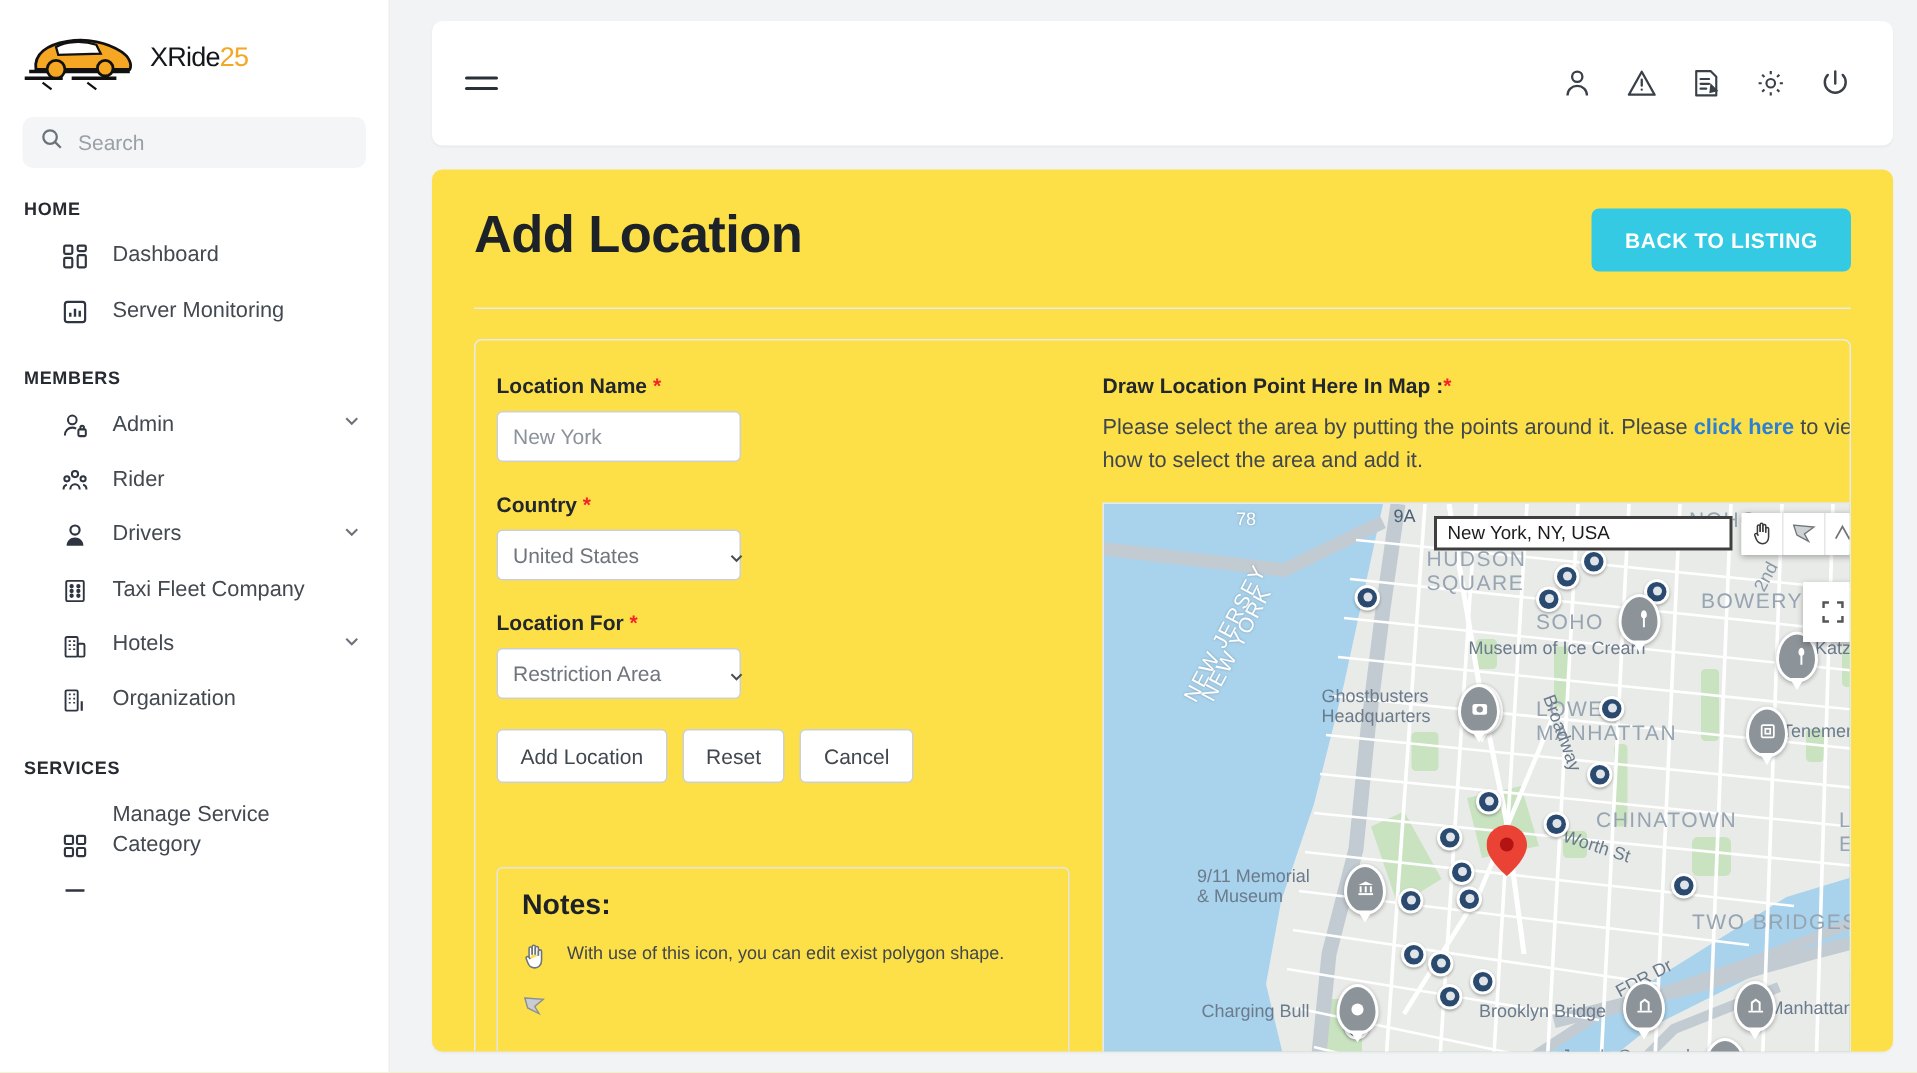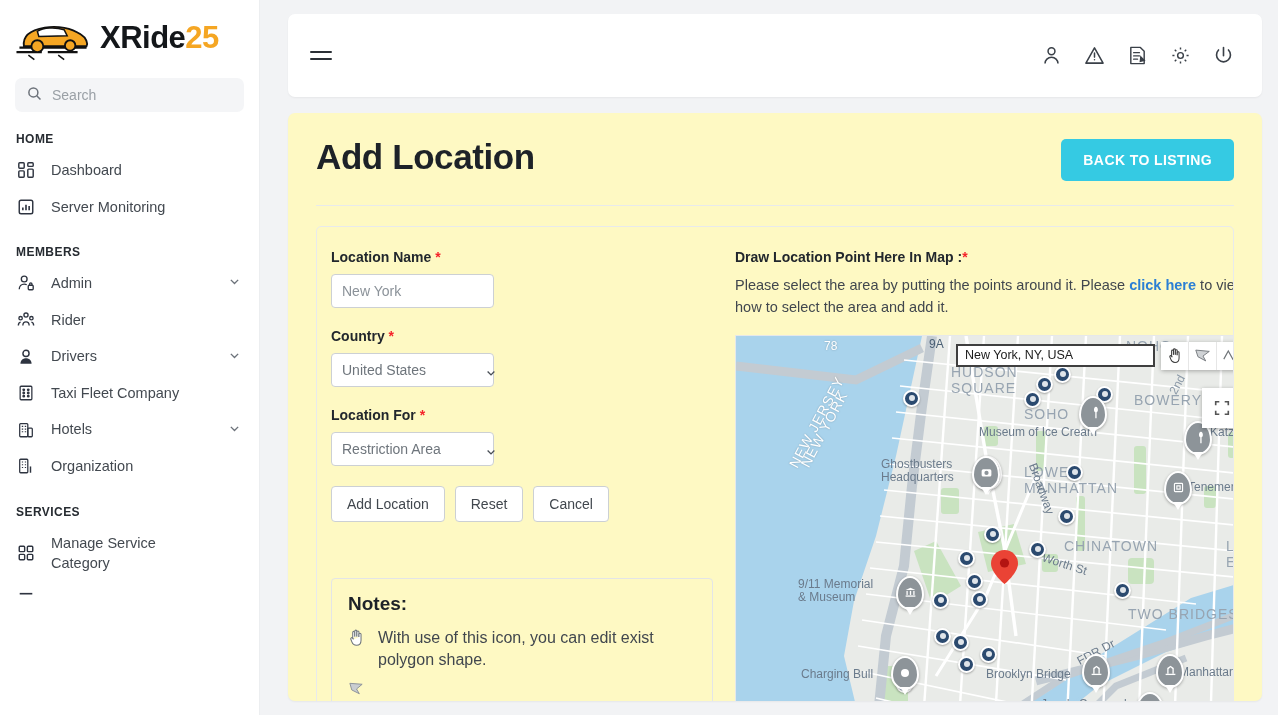--- a/index.html
+++ b/index.html
@@ -17,21 +17,21 @@
     width: 260px; height: 715px;
     background: #ffffff;
     border-right: 1px solid #eceef0;
     padding: 0 0 0 0;
     overflow: hidden;
     position: relative;
     flex: 0 0 260px;
   }
   .brand { display: flex; align-items: center; gap: 6px; padding: 14px 0 10px 12px; height: 72px; }
   .brand-logo { width: 82px; height: 52px; position: relative; flex: 0 0 82px; }
-  .brand-text { font-size: 31px; font-weight: bold; letter-spacing: -0.5px; color: #14171a; }
+  .brand-text { font-size: 18px; font-weight: normal; letter-spacing: -0.5px; color: #14171a; }
   .brand-text .accent { color: #f5a623; }
 
   .search-wrap { margin: 6px 15px 0 15px; }
   .search-box {
     display: flex; align-items: center; gap: 10px;
     background: #f4f5f7; border-radius: 7px;
     height: 34px; padding: 0 12px;
     border: none;
   }
   .search-box input {
@@ -39,22 +39,22 @@
     font-size: 14px; font-family: "Liberation Sans", sans-serif;
     color: #51565c; width: 100%;
   }
   .search-box input::placeholder { color: #9aa0a6; }
 
   .nav-section {
     font-size: 12px; font-weight: bold; letter-spacing: .45px;
     color: #262b31; padding: 20px 0 6px 16px; text-transform: uppercase;
   }
   .nav-item {
-    display: flex; align-items: center;
-    padding: 8px 16px 8px 16px;
+    display: flex; align-items: flex-end;
+    padding: 8px 16px 8px 40px;
     gap: 16px; cursor: pointer; position: relative;
     min-height: 36px;
   }
   .nav-ico { width: 19px; height: 19px; flex: 0 0 19px; color: #2e3440; display:flex; align-items:center; justify-content:center;}
   .nav-label { font-size: 14.5px; color: #434950; line-height: 1.42; }
   .nav-caret { position: absolute; right: 18px; top: 50%; transform: translateY(-50%); color: #6c727a; }
 
   
   .main { flex: 1 1 auto; padding: 14px 16px 0 28px; overflow: hidden; }
 
@@ -64,21 +64,21 @@
     padding: 0 28px 0 22px; box-shadow: 0 1px 2px rgba(0,0,0,.05);
   }
   .hamburger { width: 22px; cursor: pointer; margin-right: 24px; }
   .hamburger span { display: block; height: 2px; background: #2b3036; margin: 5px 0; border-radius: 2px; }
   .user-name { font-size: 16.5px; font-weight: bold; color: #14171a; line-height: 1.3; }
   .user-role { font-size: 13.5px; color: #8a9098; line-height: 1.45; margin-top: 2px; }
   .top-icons { margin-left: auto; display: flex; align-items: center; gap: 22px; }
   .top-icons .ti { color: #3a4048; cursor: pointer; display:flex; }
 
   .card {
-    background: #fef9c3; border-radius: 7px; margin-top: 16px;
+    background: #fde047; border-radius: 7px; margin-top: 16px;
     padding: 26px 28px 0 28px; box-shadow: 0 1px 2px rgba(0,0,0,.05);
     height: 588px; overflow: hidden;
   }
   .card-head { display: flex; align-items: flex-start; }
   .page-title { font-size: 35px; font-weight: bold; color: #1d2228; letter-spacing: -0.4px; line-height: 1; }
   .btn-primary {
     margin-left: auto; background: #35cae3; color: #fff;
     border: none; border-radius: 5px; padding: 13px 22px;
     font-size: 14px; font-weight: bold; letter-spacing: .4px;
     font-family: "Liberation Sans", sans-serif; cursor: pointer;
@@ -116,21 +116,21 @@
     font-family: "Liberation Sans", sans-serif;
   }
 
   .notes-box {
     border: 1px solid #e3e5e7; border-radius: 4px;
     margin-top: 56px; padding: 14px 16px 16px 16px; height: 200px; overflow:hidden;
   }
   .notes-title { font-size: 19px; font-weight: bold; color: #1d2228; margin-bottom: 12px; }
   .note-row { display: flex; gap: 8px; margin-bottom: 10px; }
   .note-ico { flex: 0 0 22px; padding-top: 1px; }
-  .note-text { font-size: 16px; color: #41474e; line-height: 1.35; }
+  .note-text { font-size: 12px; color: #41474e; line-height: 1.35; }
 
   .map-label { font-size: 14px; font-weight: bold; color: #22272d; margin-bottom: 10px; }
   .map-desc { font-size: 14.5px; color: #41474e; line-height: 1.5; width: 520px; }
   .map-desc a { color: #2b7fd4; font-weight: bold; text-decoration: none; }
 
   .map {
     margin-top: 16px; width: 528px; height: 400px;
     position: relative; overflow: hidden; background: #e8eae6;
     border: 1px solid #e6e8ea;
   }

